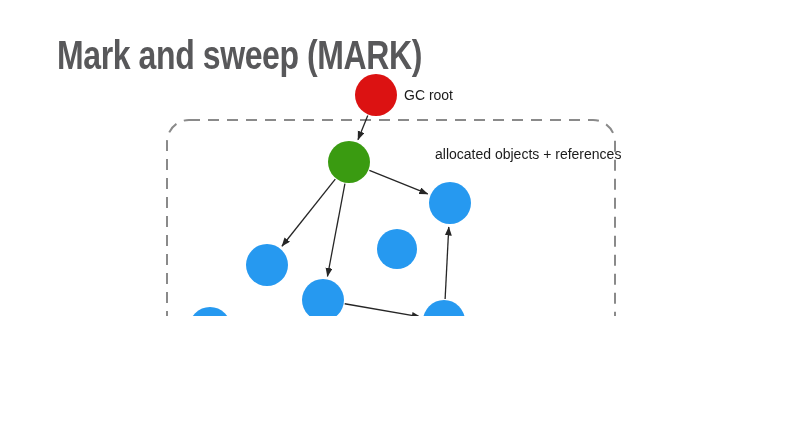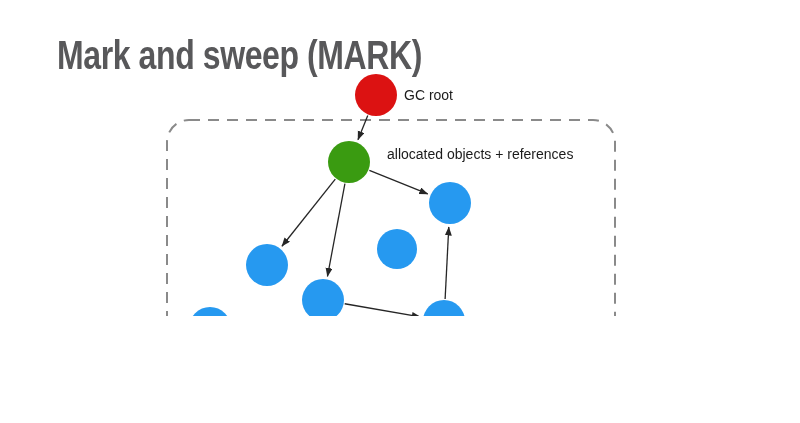--- a/index.html
+++ b/index.html
@@ -82,16 +82,16 @@
       <circle cx="397" cy="249" r="20" fill="#2699f0"></circle>
       <circle cx="267" cy="265" r="21" fill="#2699f0"></circle>
       <circle cx="323" cy="300" r="21" fill="#2699f0"></circle>
       <circle cx="444" cy="321" r="21" fill="#2699f0"></circle>
       <circle cx="210" cy="328" r="21" fill="#2699f0"></circle>
       <circle cx="275" cy="364" r="21" fill="#2699f0"></circle>
     </svg>
 
   <div class="node-label gc-root-label" style="color: rgb(27, 27, 27);">GC root</div>
 
-  <div class="node-label alloc-label" style="color: rgb(27, 27, 27);">allocated objects + references</div>
+  <div class="node-label alloc-label" style="color: rgb(27, 27, 27); margin-left: 48px;">allocated objects + references</div>
 
 
 </div>
 
 </body></html>

